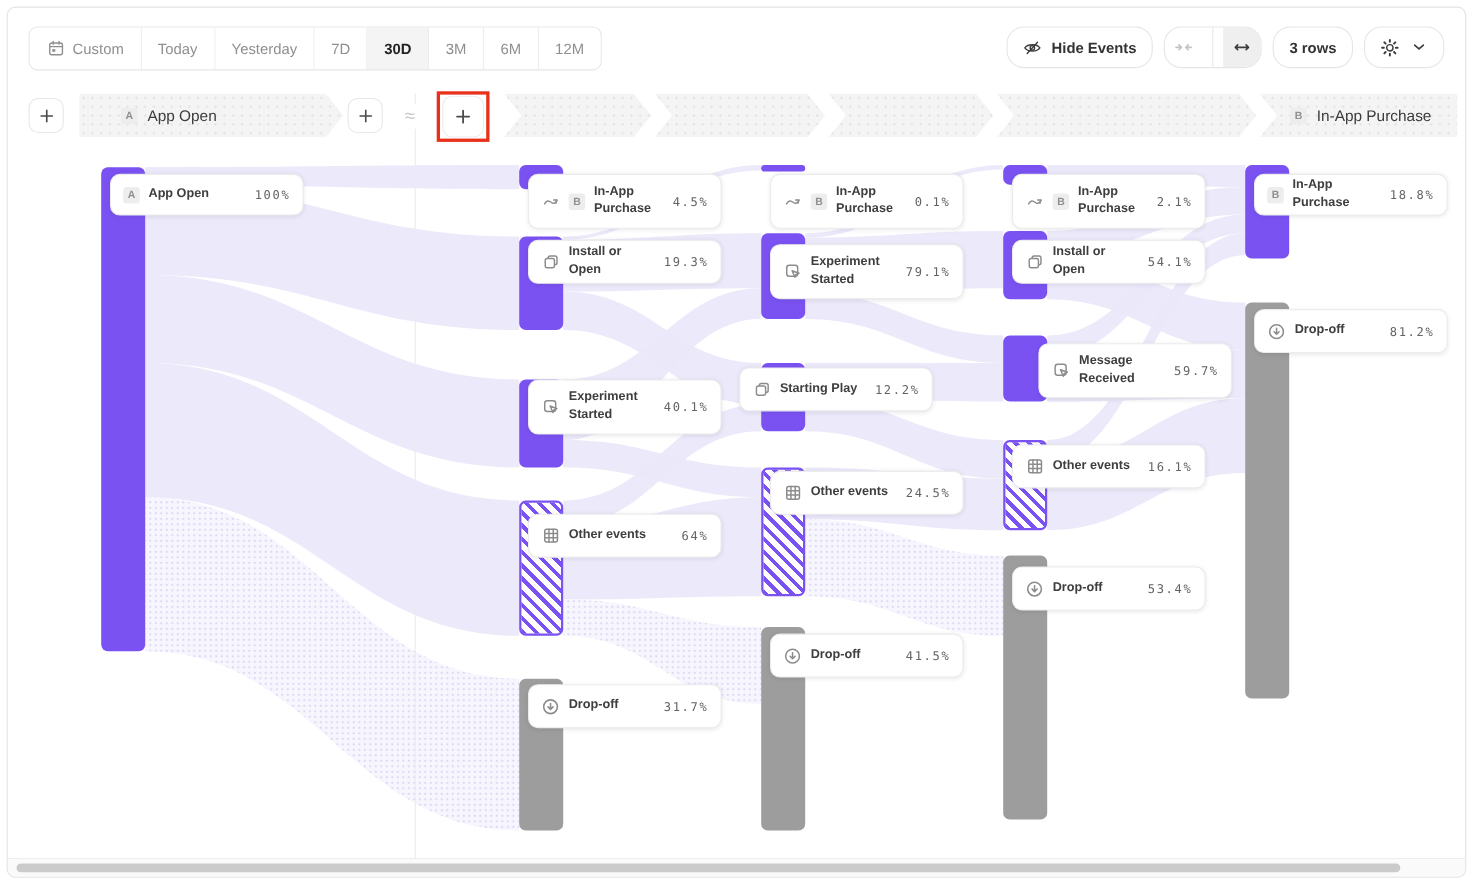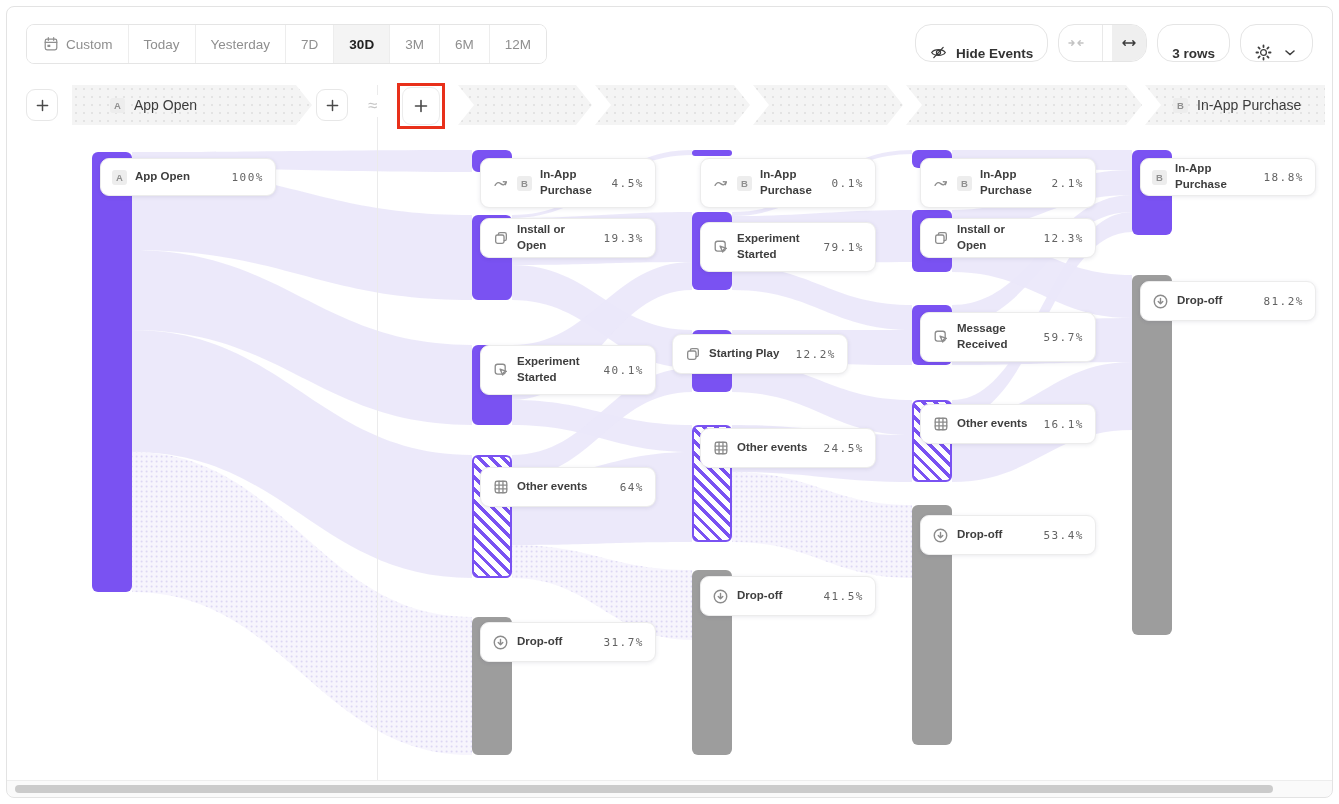--- a/index.html
+++ b/index.html
@@ -8,21 +8,21 @@
   .frame{position:absolute;inset:6px;border:1px solid #e3e3e3;border-radius:8px;pointer-events:none;z-index:60;}
 
   
   .toolbar-left{position:absolute;left:26px;top:24px;height:38px;display:flex;align-items:stretch;
     border:1px solid #e5e5e5;border-radius:8px;background:#fff;overflow:hidden;z-index:20;}
   .range-btn{display:flex;align-items:center;gap:7px;padding:0 15px;font-size:13.5px;color:#8f8f8f;
     border-right:1px solid #ededed;background:#fff;cursor:pointer;white-space:nowrap;}
   .range-btn:last-child{border-right:none;}
   .range-btn.active{color:#222;font-weight:700;background:#f4f4f4;}
   .toolbar-right{position:absolute;right:26px;top:24px;height:38px;display:flex;gap:10px;z-index:20;}
-  .tbtn{display:flex;align-items:flex-end;gap:9px;padding:0 14px;height:38px;box-sizing:border-box;
+  .tbtn{display:flex;align-items:center;gap:9px;padding:0 14px;height:38px;box-sizing:border-box;
     border:1px solid #e5e5e5;border-radius:16px;background:#fff;font-size:13.5px;font-weight:600;color:#333;cursor:pointer;}
   .seg{padding:0;overflow:hidden;}
   .seg-cell{display:flex;align-items:center;justify-content:center;width:34px;height:100%;}
   .seg-cell.on{background:#efefef;}
   .seg-cell.off{opacity:.9;}
   .seg-divider{width:1px;height:100%;background:#e9e9e9;}
 
   
   .steps{position:absolute;left:0;top:85px;width:1339px;height:40px;z-index:12;}
   .chev{position:absolute;top:0;height:40px;background-color:#f4f4f4;
@@ -359,24 +359,24 @@
       </div>
       <div class="bar purple" style="left: 912px; top: 210px; height: 62px;"></div>
       <div class="card" style="left: 920px; top: 218px; height: 40px;">
         <span class="cicon">
           <svg viewBox="0 0 18 18" width="16" height="16" stroke="#8c8c8c" stroke-width="1.5" stroke-linecap="round" stroke-linejoin="round" fill="none">
             <path d="M6 5.2 V5 a2 2 0 0 1 2 -2 h5 a2 2 0 0 1 2 2 v5 a2 2 0 0 1 -2 2 h-0.4"></path>
             <rect x="3" y="5.6" width="9.4" height="9.4" rx="2"></rect>
           </svg>
         </span>
         <span class="name">Install or Open</span>
-        <span class="pct">12.3%</span>
+        <span class="pct">54.1%</span>
       </div>
       <div class="bar purple" style="left: 912px; top: 305px; height: 60px;"></div>
-      <div class="card" style="left: 920px; top: 312px; height: 50px;">
+      <div class="card" style="left: 944px; top: 312px; height: 50px;">
         <span class="cicon">
           <svg viewBox="0 0 18 18" width="16" height="16" stroke="#8c8c8c" stroke-width="1.5" stroke-linecap="round" stroke-linejoin="round" fill="none">
             <rect x="2.5" y="2.5" width="11.2" height="11.2" rx="2.6"></rect>
             <path d="M8 8 l7 2.6 -3 1.1 -1.1 3 z" fill="#fff" stroke="#8c8c8c"></path>
           </svg>
         </span>
         <span class="name">Message Received</span>
         <span class="pct">59.7%</span>
       </div>
       <div class="bar hatched" style="left: 912px; top: 400px; height: 82px;"></div>

